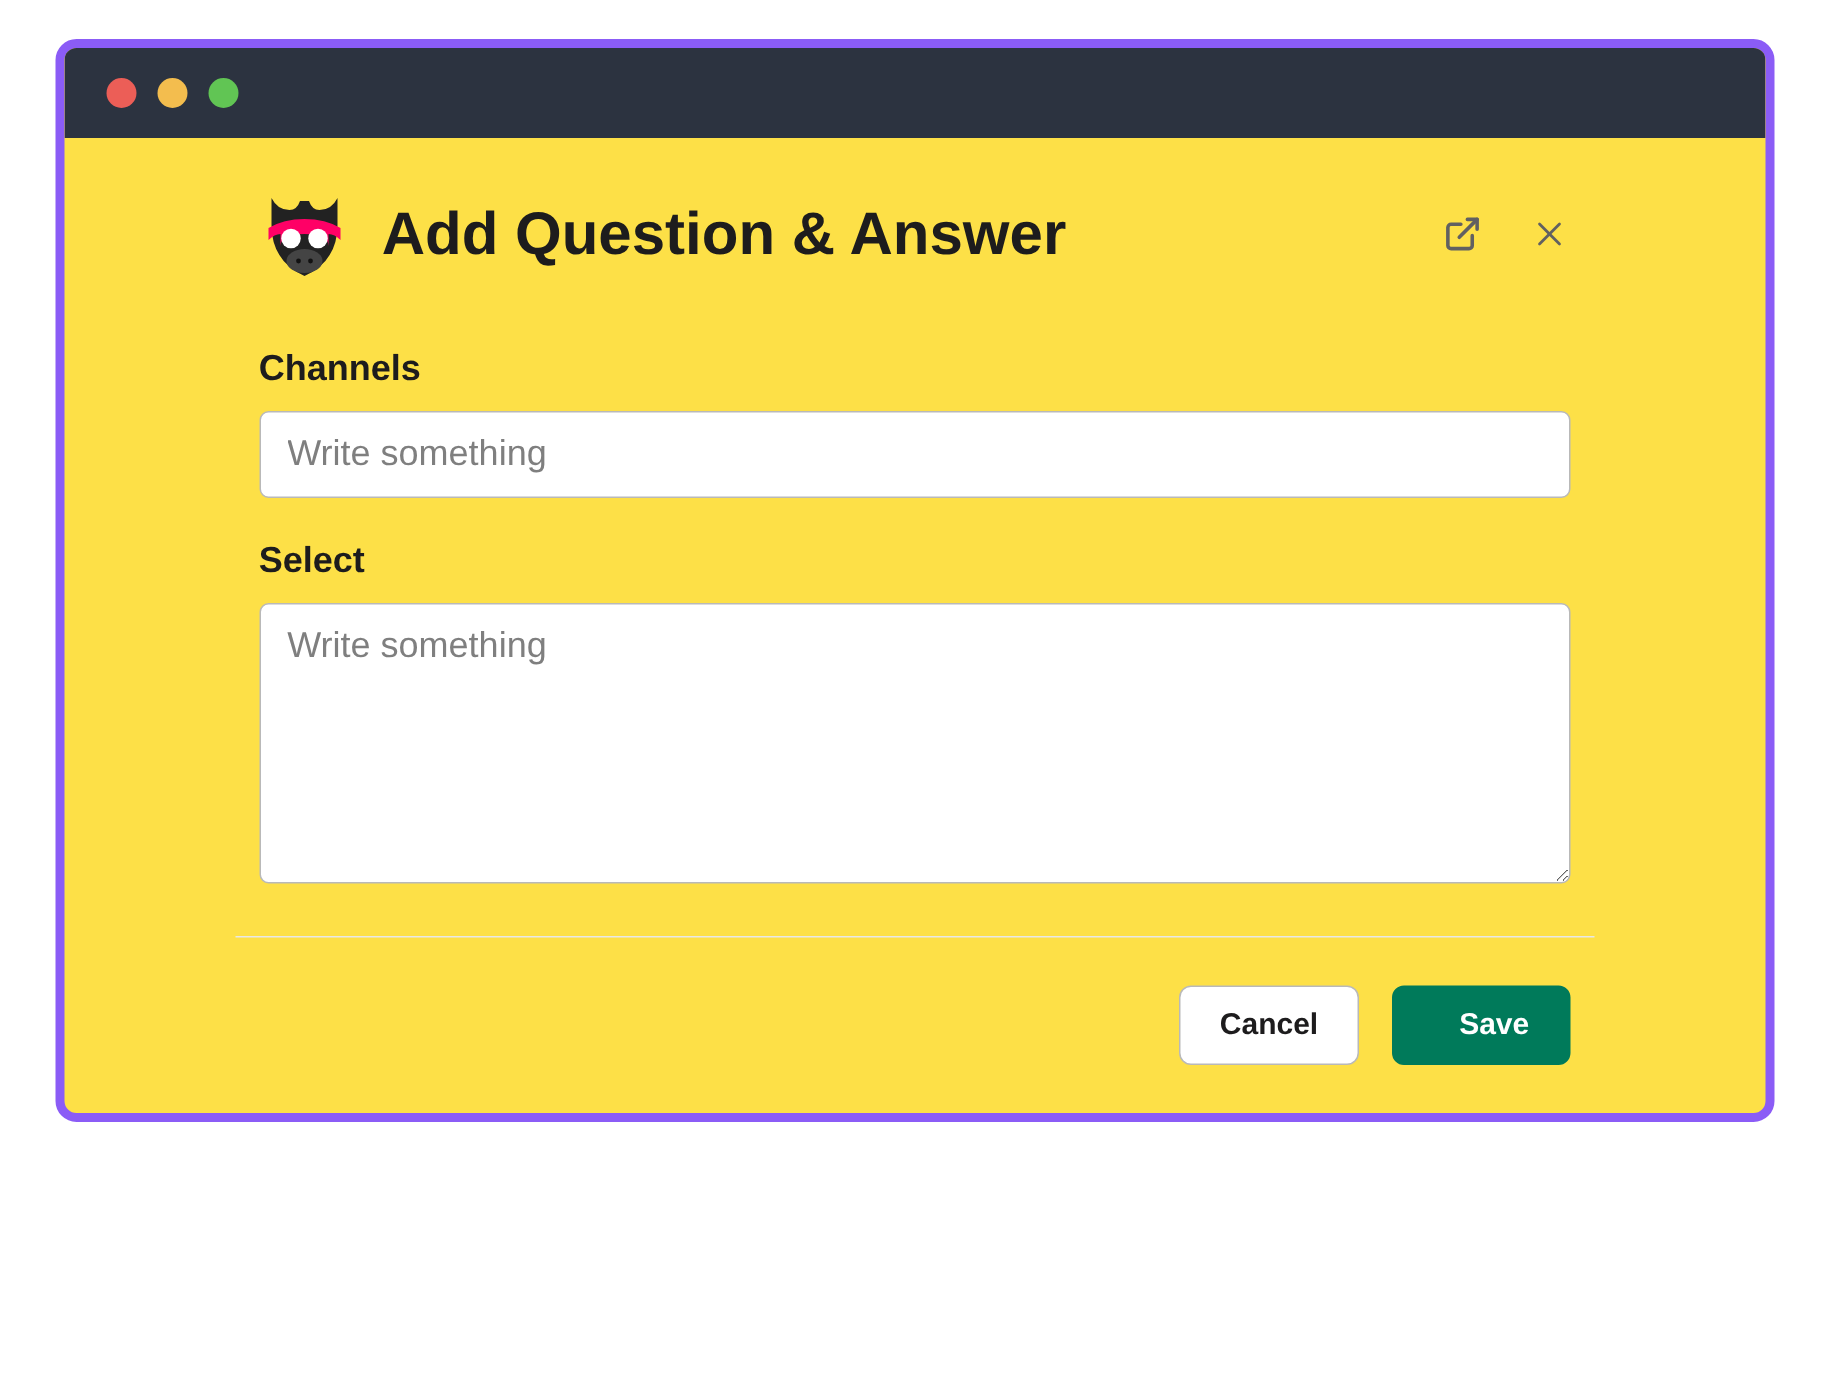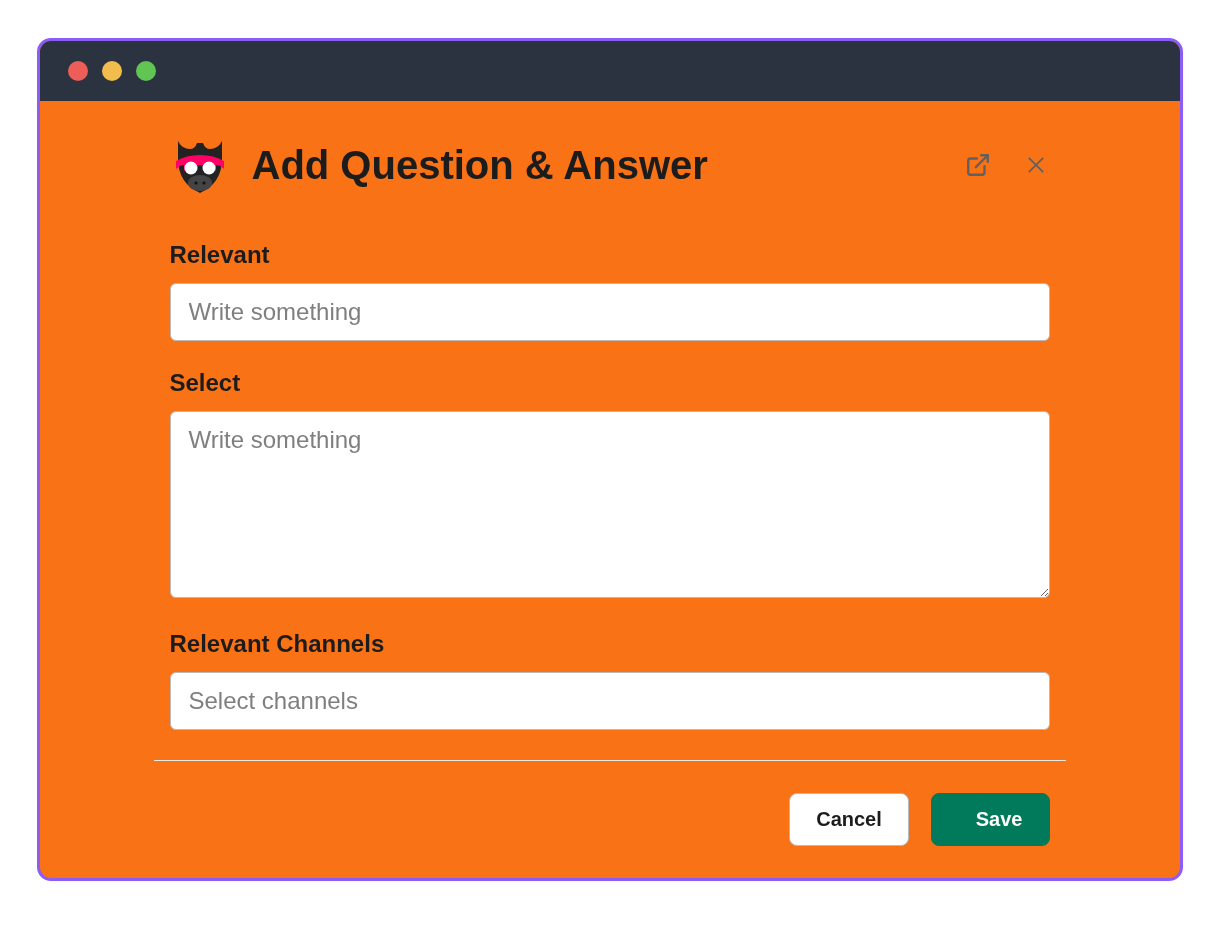--- a/index.html
+++ b/index.html
@@ -7,25 +7,25 @@
       padding: 0;
       box-sizing: border-box;
     }
     body {
       font-family: -apple-system, BlinkMacSystemFont, "Segoe UI", Helvetica, Arial, sans-serif;
       background: #ffffff;
       padding: 20px;
     }
     .window {
       width: 1146px;
-      border: 3px solid #8b5cf6;
+      border: 6px solid #8b5cf6;
       border-radius: 14px;
       overflow: hidden;
-      background: #f97316;
-      margin: 18px auto;
+      background: #fde047;
+      margin: 6px auto;
     }
     .titlebar {
       background: #2c3340;
       height: 60px;
       display: flex;
       align-items: center;
       padding-left: 28px;
       gap: 14px;
     }
     .traffic-light {
@@ -180,33 +180,29 @@
         <span class="icon-btn">
           <svg width="20" height="20" viewBox="0 0 24 24" fill="none" stroke="currentColor" stroke-width="2.2" stroke-linecap="round">
             <line x1="4" y1="4" x2="20" y2="20"></line>
             <line x1="20" y1="4" x2="4" y2="20"></line>
           </svg>
         </span>
       </div>
     </div>
 
     <div class="form-group">
-      <label class="label">Relevant</label>
+      <label class="label">Channels</label>
       <input type="text" class="text-input" placeholder="Write something" style="">
     </div>
 
     <div class="form-group">
       <label class="label">Select</label>
       <textarea class="textarea-input" placeholder="Write something" style=""></textarea>
     </div>
 
-    <div class="form-group">
-      <label class="label">Relevant Channels</label>
-      <input type="text" class="text-input" placeholder="Select channels" style="">
-    </div>
 
     <hr class="divider">
   </div>
 
   <div class="footer">
     <button class="btn btn-cancel">Cancel</button>
     <button class="btn btn-save">Save</button>
   </div>
 </div>
 

